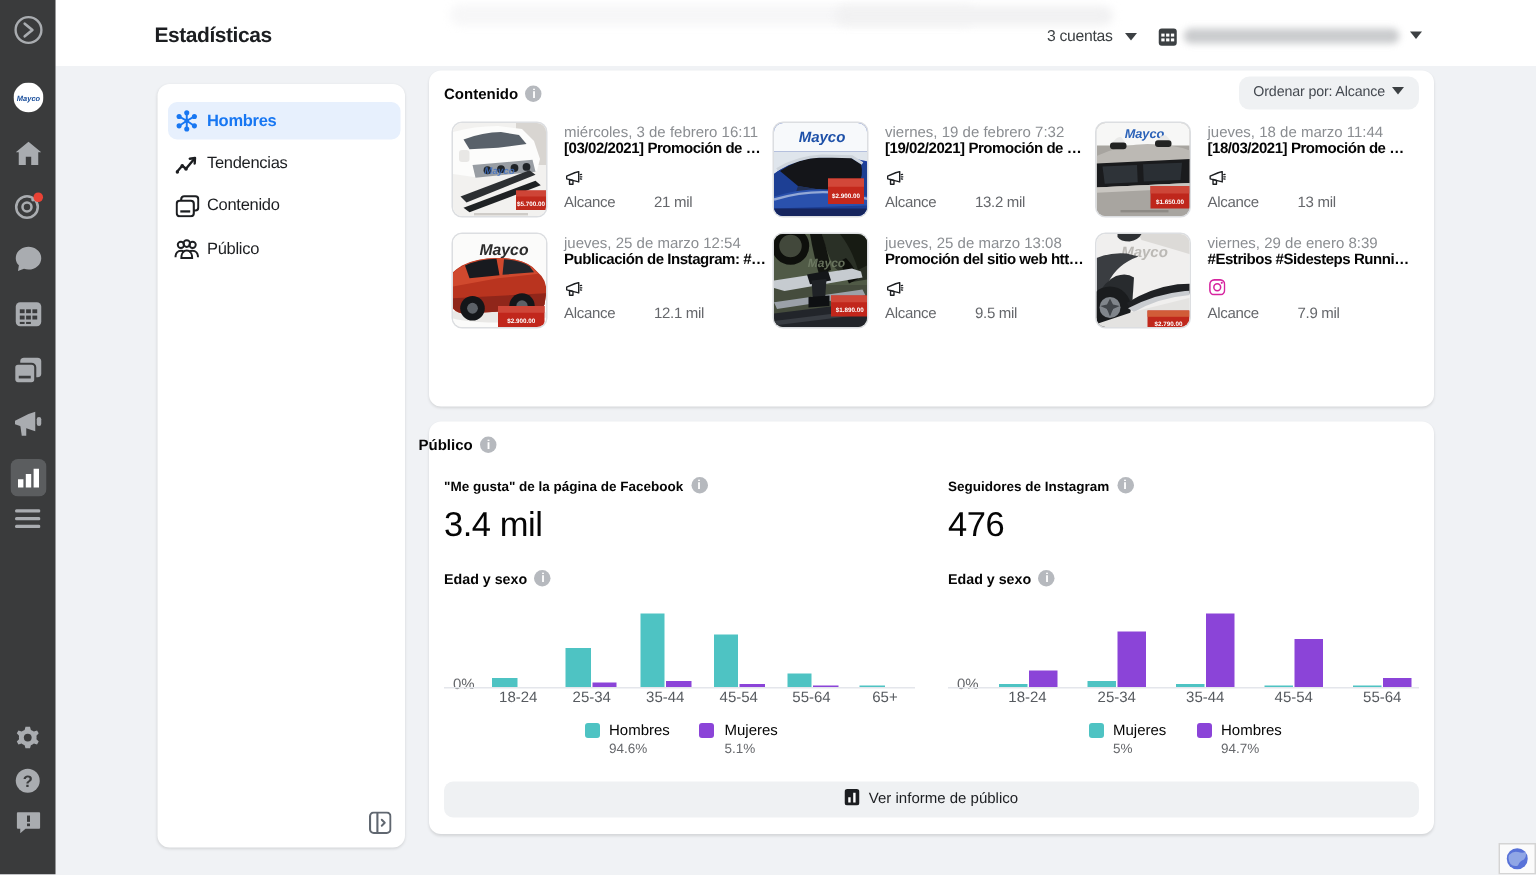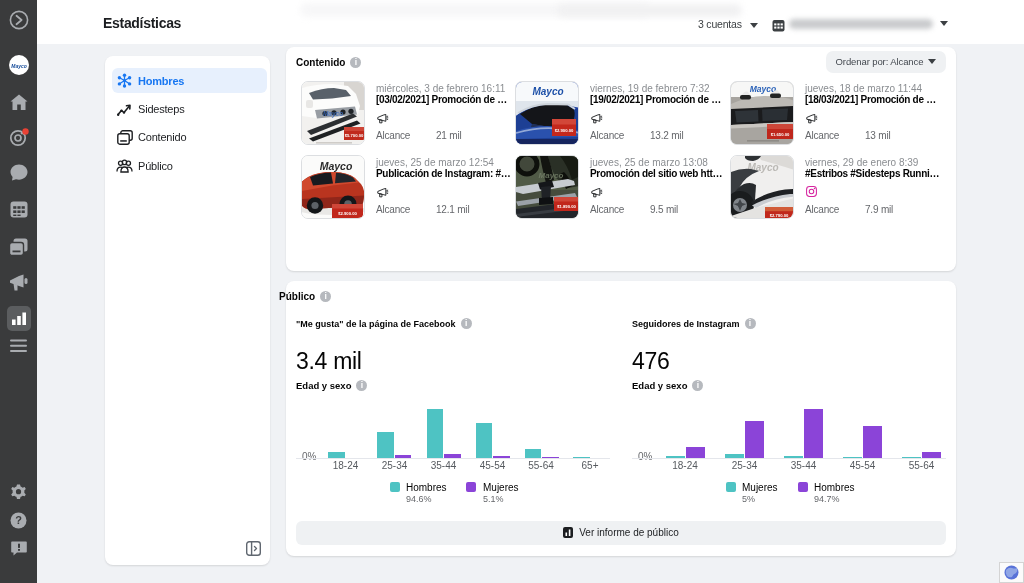--- a/index.html
+++ b/index.html
@@ -36,21 +36,21 @@
 .vbtn svg { vertical-align:-2px; margin-right:6px; }
 
 .thumb { position:absolute; width:64px; height:64px; border-radius:7px; overflow:hidden; border:1px solid #dcdee1; }
 .pdate { position:absolute; font-size:10px; color:#8a8d91; white-space:nowrap; }
 .ptitle { position:absolute; font-size:10px; font-weight:bold; color:#050505; white-space:nowrap; letter-spacing:-0.3px; }
 .palc { position:absolute; font-size:10px; color:#65676b; letter-spacing:-0.2px; white-space:nowrap; }
 .palc span { position:absolute; left:60px; top:0; white-space:nowrap; }
 .picon { position:absolute; } .picon svg { display:block; }
 
 .mlabel { position:absolute; font-size:9px; font-weight:bold; color:#050505; }
-.mvalue { position:absolute; font-size:23px; color:#050505; letter-spacing:-0.3px;margin-top:12px; }
+.mvalue { position:absolute; font-size:23px; color:#050505; letter-spacing:-0.3px; }
 .slabel { position:absolute; font-size:9.5px; font-weight:bold; color:#050505; }
 .zero { position:absolute; font-size:10px; color:#65676b; }
 .bar { position:absolute; }
 .teal { background:#4ec3c3; }
 .purple { background:#8b44d8; }
 .baseline { position:absolute; height:1px; background:#e4e6eb; }
 .tick { position:absolute; font-size:10px; color:#565a5f; text-align:center; width:40px; }
 .sw { position:absolute; width:10px; height:10px; border-radius:2px; }
 .lname { position:absolute; font-size:10px; color:#050505; }
 .lpct { position:absolute; font-size:9px; color:#65676b; }
@@ -167,21 +167,21 @@
         </g>
       </svg></div>
   <div class="navitem" style="left:138px; top:75px; color:#1877f2; font-weight:bold;">Hombres</div>
   <div class="navicon" style="left:117px; top:103px;"><svg width="15" height="14" viewBox="0 0 15 14">
         <path d="M1 11.5 L4.5 7.5 L7 9.5 L12 3.5" fill="none" stroke="#1c1e21" stroke-width="1.6" stroke-linecap="round" stroke-linejoin="round"></path>
         <path d="M9.5 2.8 L13 2.3 L12.8 6" fill="none" stroke="#1c1e21" stroke-width="1.6" stroke-linecap="round" stroke-linejoin="round"></path>
         <circle cx="1.2" cy="11.7" r="1.2" fill="#1c1e21"></circle>
         <circle cx="4.5" cy="7.6" r="1.2" fill="#1c1e21"></circle>
         <circle cx="7" cy="9.6" r="1.2" fill="#1c1e21"></circle>
       </svg></div>
-  <div class="navitem" style="left:138px; top:102.5px;">Sidesteps</div>
+  <div class="navitem" style="left:138px; top:102.5px;">Tendencias</div>
   <div class="navicon" style="left:117px; top:130px;"><svg width="16" height="15" viewBox="0 0 16 15">
         <rect x="3.8" y="0.8" width="11.4" height="9.5" rx="2" fill="none" stroke="#1c1e21" stroke-width="1.4"></rect>
         <rect x="0.8" y="3.8" width="11.4" height="10.4" rx="2" fill="#fff" stroke="#1c1e21" stroke-width="1.4"></rect>
         <rect x="3.2" y="10.2" width="6.6" height="1.5" fill="#1c1e21"></rect>
       </svg></div>
   <div class="navitem" style="left:138px; top:131px;">Contenido</div>
   <div class="navicon" style="left:116px; top:159px;"><svg width="17" height="14" viewBox="0 0 17 14">
         <g fill="none" stroke="#1c1e21" stroke-width="1.3">
           <circle cx="4.6" cy="4.2" r="2.1"></circle>
           <circle cx="12.4" cy="4.2" r="2.1"></circle>

